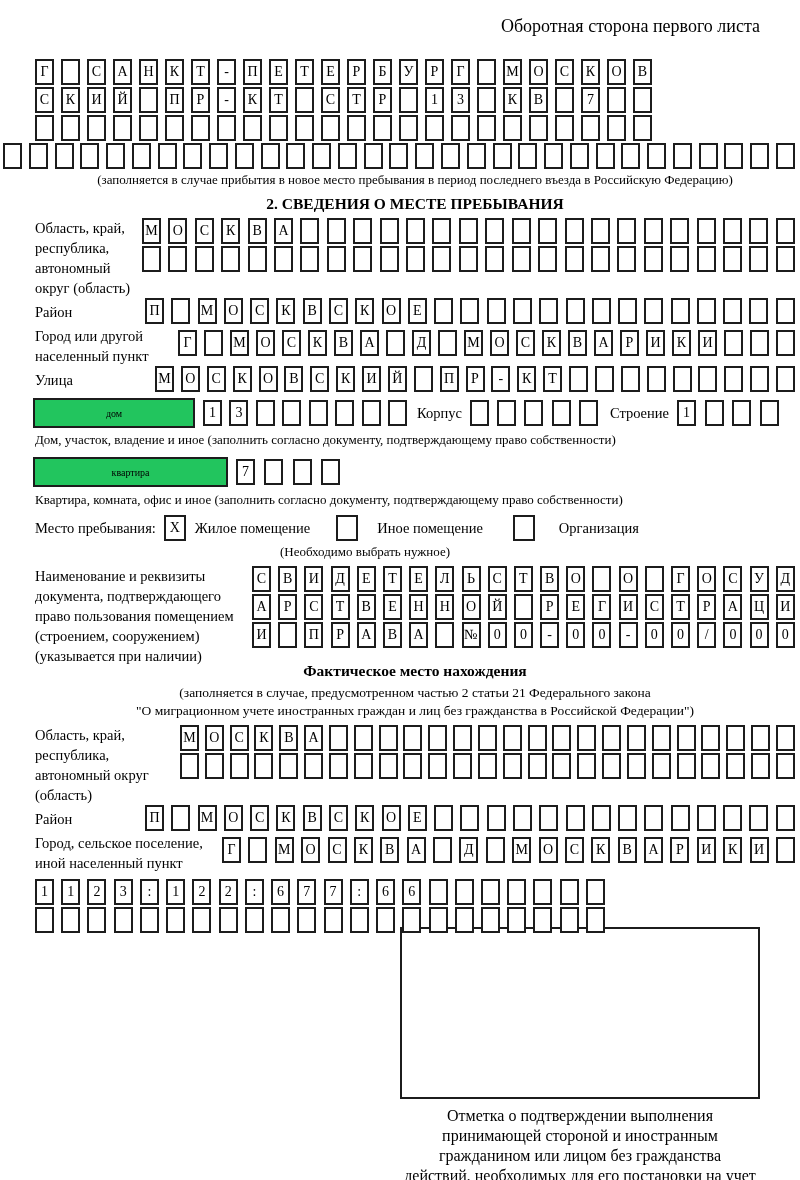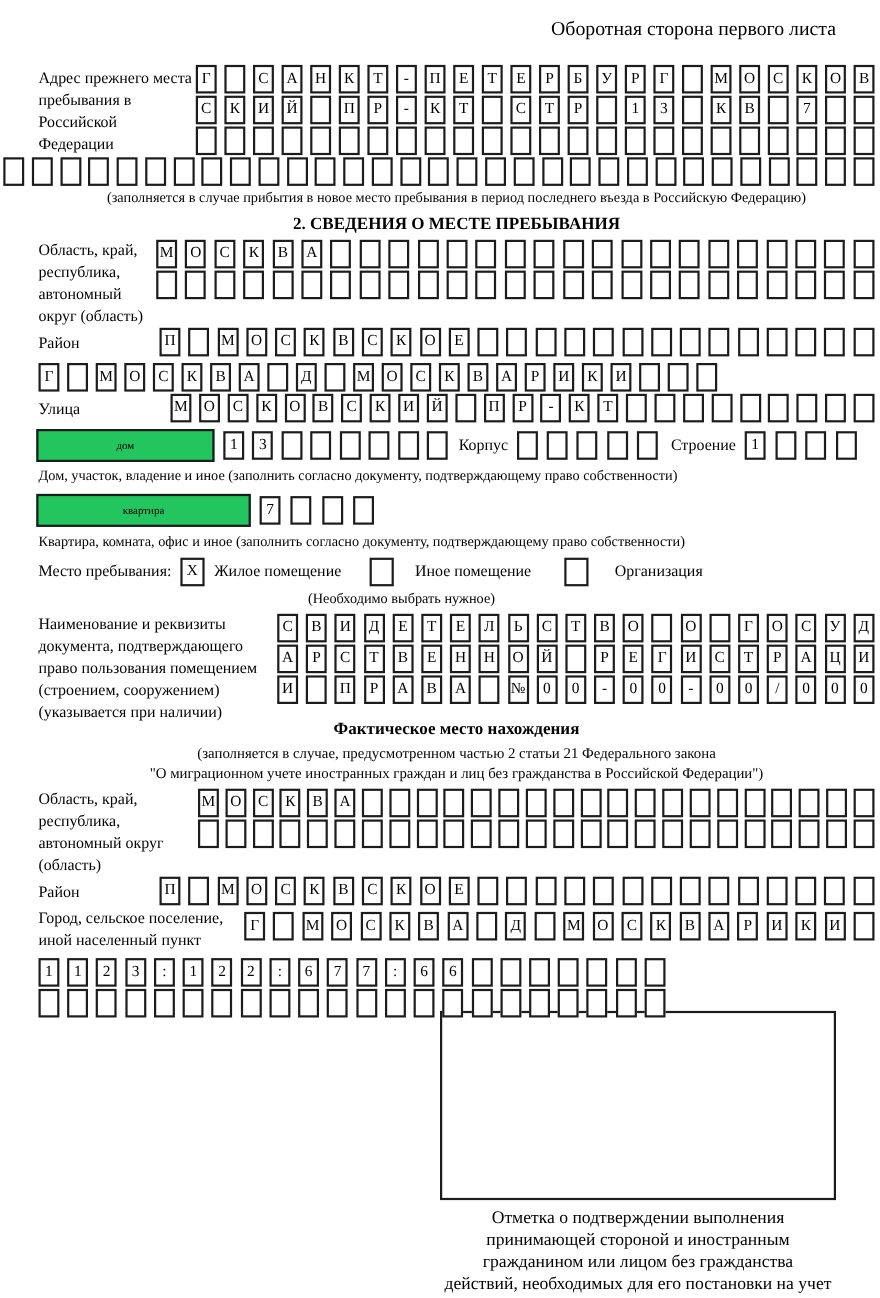--- a/index.html
+++ b/index.html
@@ -35,21 +35,20 @@
   .cb .box { width:22px; flex-basis:22px; }
   .stamp-box { border:2px solid #1c1c1c; width:360px; height:172px; background:#fff; }
   .stamp-caption { width:352px; font-size:16px; line-height:20px; text-align:center; }
 </style>
 </head>
 <body>
 
 <div class="hdr">Оборотная сторона первого листа</div>
 
 <div class="frow" style="margin-top:22px">
-  <div class="flabel" style="width:143px; padding-top:2px">Адрес прежнего места пребывания в Российской Федерации</div>
   <div class="gcol" style="width:617px">
     <div class="grid" style="width:617px">
         <span class="box">Г</span>
         <span class="box"></span>
         <span class="box">С</span>
         <span class="box">А</span>
         <span class="box">Н</span>
         <span class="box">К</span>
         <span class="box">Т</span>
         <span class="box">-</span>
@@ -246,20 +245,21 @@
       <span class="box"></span>
       <span class="box"></span>
       <span class="box"></span>
       <span class="box"></span>
       <span class="box"></span>
       <span class="box"></span>
     </div>
 </div>
 
 <div class="frow">
+  <div class="flabel" style="width:143px">Город или другой населенный пункт</div>
   <div class="grid" style="width:617px; margin-top:4px">
       <span class="box">Г</span>
       <span class="box"></span>
       <span class="box">М</span>
       <span class="box">О</span>
       <span class="box">С</span>
       <span class="box">К</span>
       <span class="box">В</span>
       <span class="box">А</span>
       <span class="box"></span>

